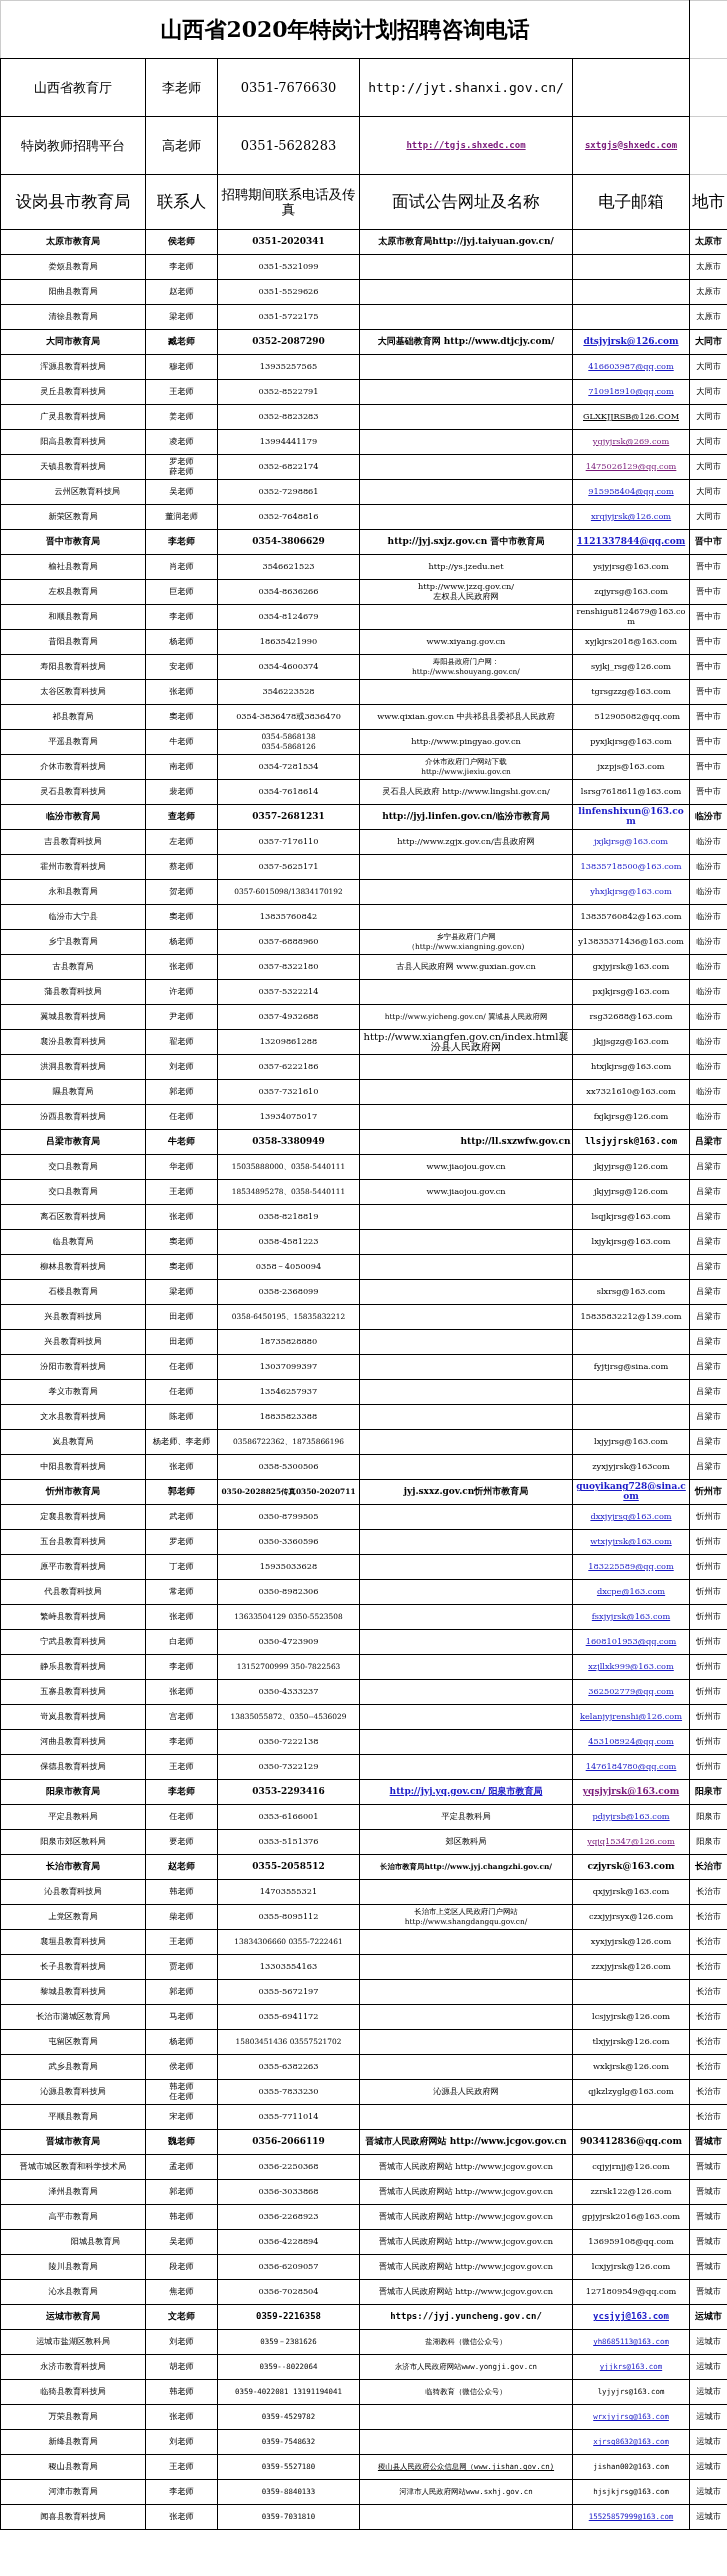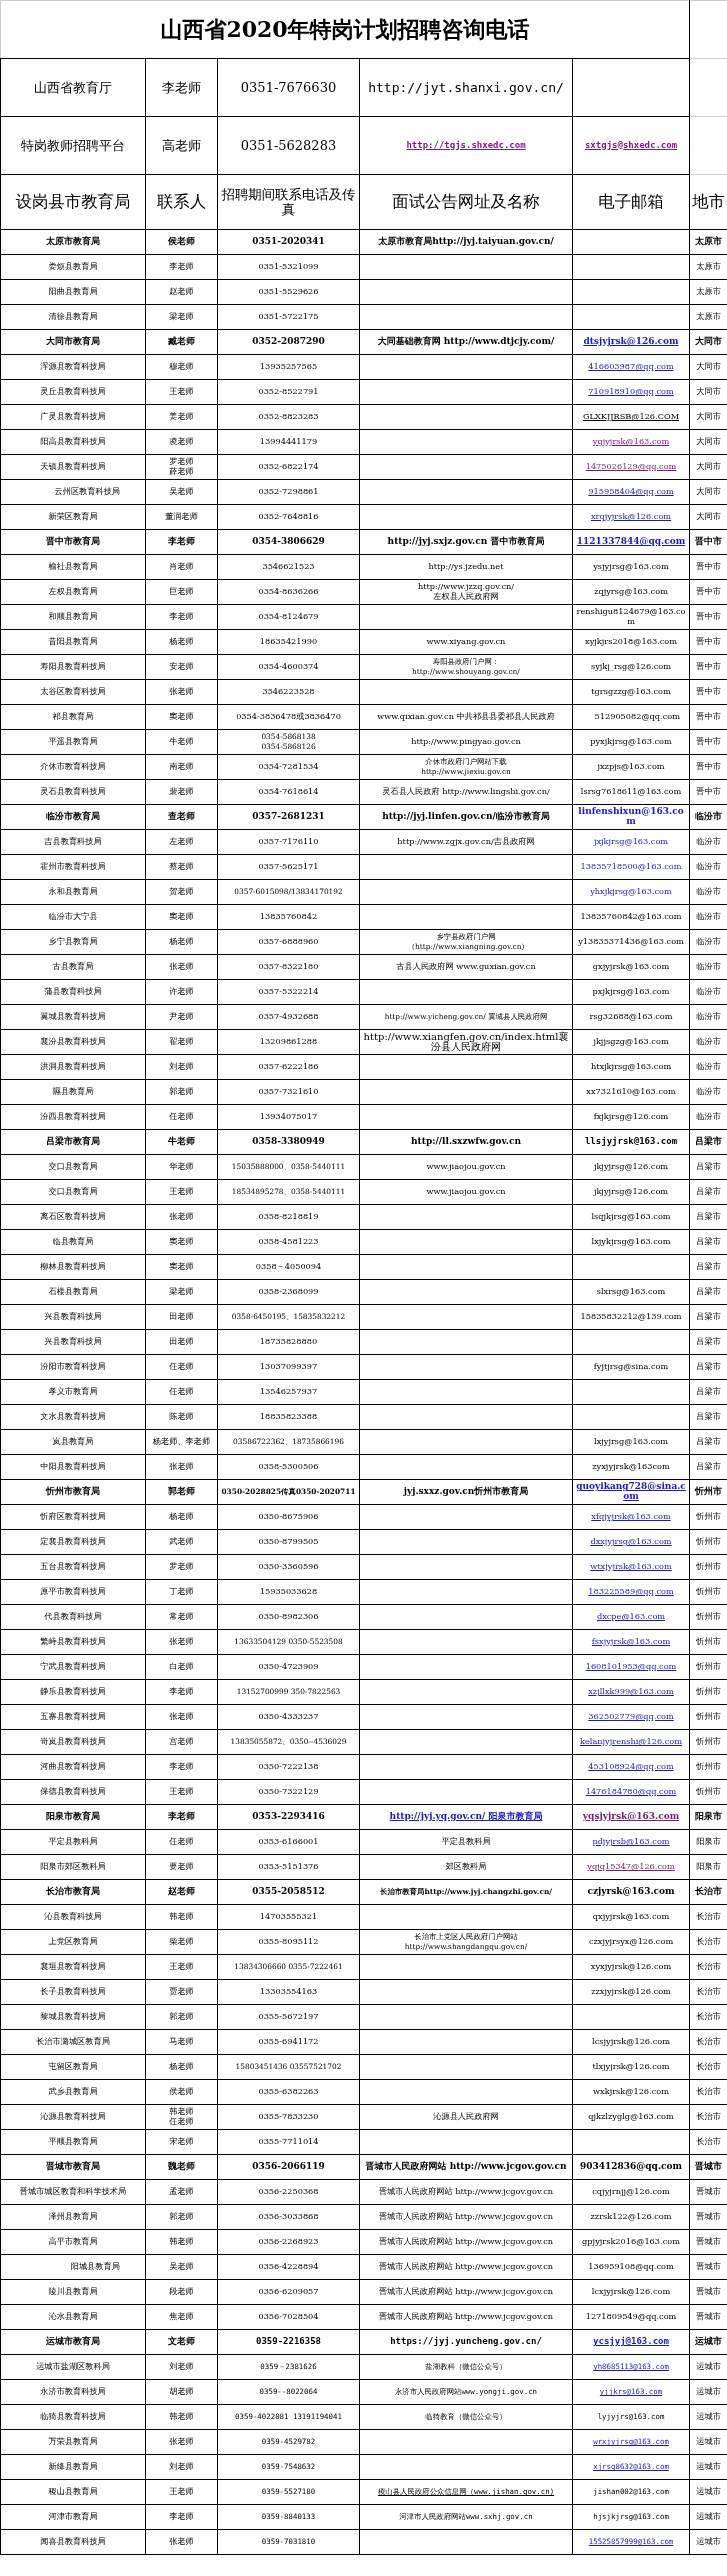--- a/index.html
+++ b/index.html
@@ -122,21 +122,21 @@
         <td style="white-space: pre-line;">0352-8823283</td>
         <td style="white-space: pre-line;"></td>
         <td style="text-decoration: underline; white-space: pre-line;">GLXKJJRSB@126.COM</td>
         <td style="white-space: pre-line;">大同市</td>
       </tr>
       <tr class="">
         <td style="white-space: pre-line;">阳高县教育科技局</td>
         <td style="white-space: pre-line;">凌老师</td>
         <td style="white-space: pre-line;">13994441179</td>
         <td style="white-space: pre-line;"></td>
-        <td class="visited" style="white-space: pre-line;">ygjyjrsk@163.com</td>
+        <td class="visited" style="white-space: pre-line;">ygjyjrsk@269.com</td>
         <td style="white-space: pre-line;">大同市</td>
       </tr>
       <tr class="">
         <td style="white-space: pre-line;">天镇县教育科技局</td>
         <td style="white-space: pre-line;">罗老师
 薛老师</td>
         <td style="white-space: pre-line;">0352-6822174</td>
         <td style="white-space: pre-line;"></td>
         <td class="visited" style="white-space: pre-line;">1475026129@qq.com</td>
         <td style="white-space: pre-line;">大同市</td>
@@ -351,21 +351,21 @@
         <td style="white-space: pre-line;">任老师</td>
         <td style="white-space: pre-line;">13934075017</td>
         <td style="white-space: pre-line;"></td>
         <td style="white-space: pre-line;">fxjkjrsg@126.com</td>
         <td style="white-space: pre-line;">临汾市</td>
       </tr>
       <tr class="city">
         <td style="white-space: pre-line;">吕梁市教育局</td>
         <td style="white-space: pre-line;">牛老师</td>
         <td style="white-space: pre-line;">0358-3380949</td>
-        <td style="white-space: pre-line;">http://ll.sxzwfw.gov.cn</td>
+        <td style="white-space: pre-line; text-align: right;">http://ll.sxzwfw.gov.cn</td>
         <td class="mono" style="font-size: 9px; white-space: pre-line;">llsjyjrsk@163.com</td>
         <td style="white-space: pre-line;">吕梁市</td>
       </tr>
       <tr class="">
         <td style="white-space: pre-line;">交口县教育局</td>
         <td style="white-space: pre-line;">华老师</td>
         <td style="font-size: 7.4px; white-space: pre-line;">15035888000、0358-5440111</td>
         <td style="white-space: pre-line;">www.jiaojou.gov.cn</td>
         <td style="white-space: pre-line;">jkjyjrsg@126.com</td>
         <td style="white-space: pre-line;">吕梁市</td>
@@ -465,28 +465,20 @@
         <td style="white-space: pre-line;"></td>
         <td style="white-space: pre-line;">zyxjyjrsk@163com</td>
         <td style="white-space: pre-line;">吕梁市</td>
       </tr>
       <tr class="city">
         <td style="white-space: pre-line;">忻州市教育局</td>
         <td style="white-space: pre-line;">郭老师</td>
         <td style="font-size: 7.4px; white-space: pre-line;">0350-2028825传真0350-2020711</td>
         <td style="white-space: pre-line;">jyj.sxxz.gov.cn忻州市教育局</td>
         <td class="link" style="white-space: pre-line;">guoyikang728@sina.com</td>
-        <td style="white-space: pre-line;">忻州市</td>
-      </tr>
-      <tr class="">
-        <td style="white-space: pre-line;">忻府区教育科技局</td>
-        <td style="white-space: pre-line;">杨老师</td>
-        <td style="white-space: pre-line;">0350-8675906</td>
-        <td style="white-space: pre-line;"></td>
-        <td class="link" style="white-space: pre-line;">xfqjyjrsk@163.com</td>
         <td style="white-space: pre-line;">忻州市</td>
       </tr>
       <tr class="">
         <td style="white-space: pre-line;">定襄县教育科技局</td>
         <td style="white-space: pre-line;">武老师</td>
         <td style="white-space: pre-line;">0350-8799505</td>
         <td style="white-space: pre-line;"></td>
         <td class="link" style="white-space: pre-line;">dxxjyjrsg@163.com</td>
         <td style="white-space: pre-line;">忻州市</td>
       </tr>

